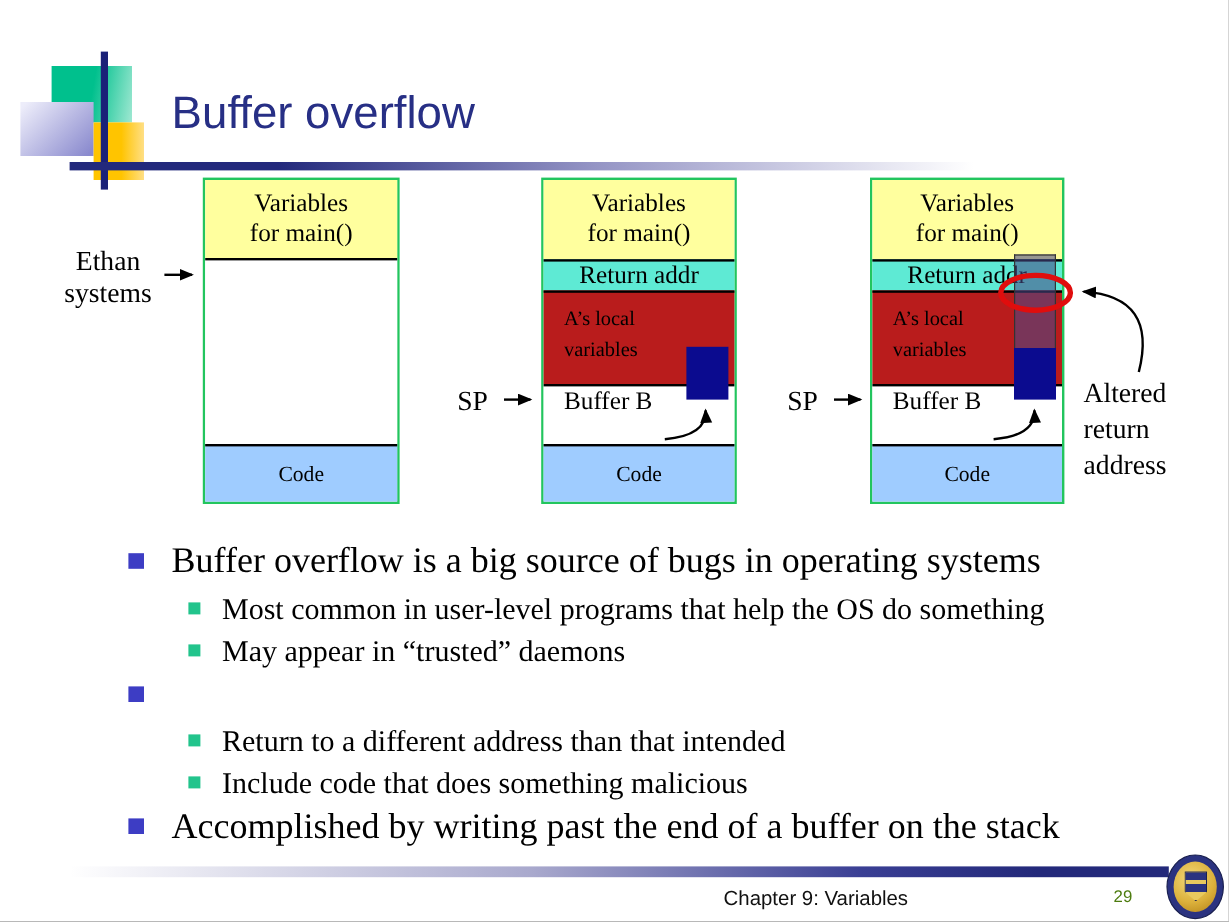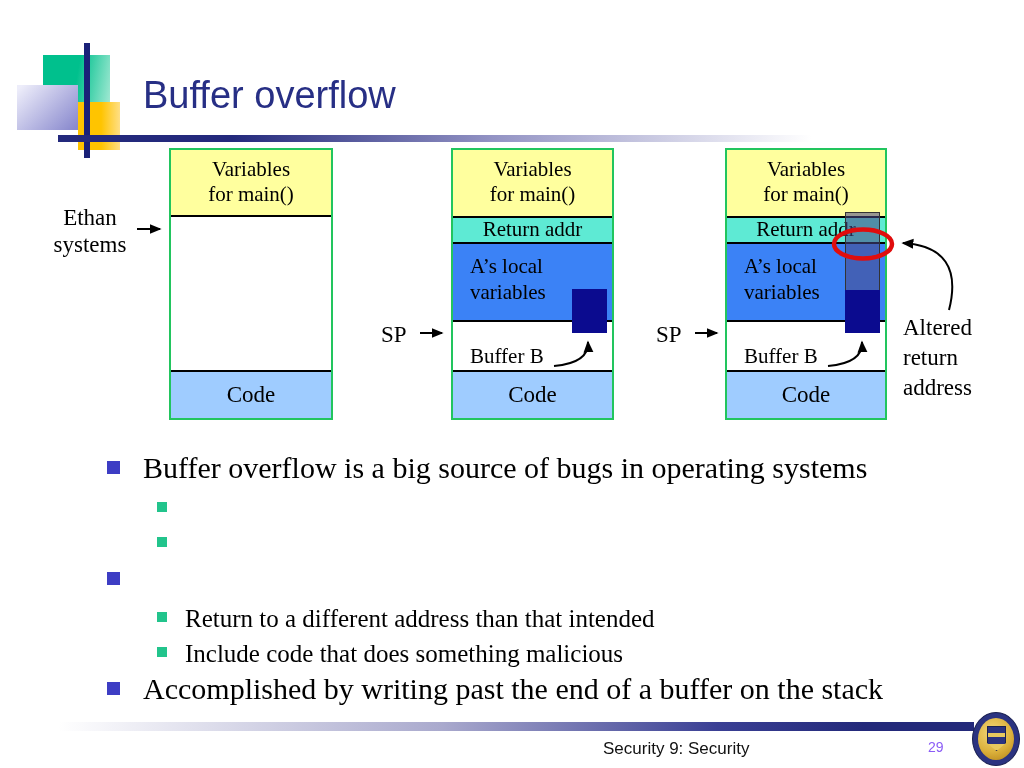--- a/index.html
+++ b/index.html
@@ -19,23 +19,23 @@
     background:linear-gradient(to right,#23297c 0%,#23297c 18%,#9393c4 45%,rgba(255,255,255,0) 78%);}
   
   .title{position:absolute;left:143px;top:74px;font-family:"Liberation Sans",sans-serif;
     font-size:38px;color:#272f85;letter-spacing:0px;}
   
   .stack{position:absolute;top:148px;border:2px solid #22c55e;box-sizing:border-box;background:#fff;}
   .sec{box-sizing:border-box;overflow:hidden;}
   .sec + .sec{border-top:2px solid #000;}
   .sec.vars{background:#ffff9e;text-align:center;font-size:21px;line-height:25px;padding-top:7px;}
   .sec.ret{background:#5eead4;text-align:center;font-size:21px;line-height:22px;}
-  .sec.locals{background:#3b82f6;font-size:21px;line-height:26px;padding:9px 0 0 17px;}
-  .sec.buf{background:#ffffff;font-size:21px;padding:22px 0 0 17px;}
-  .sec.code{background:#9fccff;text-align:left;font-size:23px;display:flex;align-items:center;justify-content:center;}
+  .sec.locals{background:#b91c1c;font-size:17px;line-height:26px;padding:9px 0 0 17px;}
+  .sec.buf{background:#ffffff;font-size:21px;padding:0 0 0 17px;}
+  .sec.code{background:#9fccff;text-align:left;font-size:18px;display:flex;align-items:center;justify-content:center;}
   .navybox{position:absolute;background:#0b0b8f;}
   .overflow-col{position:absolute;left:845px;top:212px;width:35px;}
   .overflow-col .spill{height:78px;background:rgba(72,72,135,0.57);border:1px solid #333;border-bottom:none;box-sizing:border-box;}
   .overflow-col .solid{height:43px;background:#0b0b8f;}
   
   .dlabel{position:absolute;font-size:23px;line-height:27px;}
   .lbl-stack-pointer{left:40px;top:204px;width:100px;text-align:center;}
   .lbl-sp2{left:381px;top:321px;}
   .lbl-sp3{left:656px;top:321px;}
   .lbl-altered{left:903px;top:313px;width:104px;line-height:30px;}
@@ -45,21 +45,21 @@
   .brow .sq1{position:absolute;left:7px;top:10px;width:13px;height:13px;background:#3d3dc4;}
   .brow .sq2{position:absolute;left:2px;top:8px;width:10px;height:10px;background:#22c48c;}
   .brow.l1{left:100px;font-size:30px;line-height:34px;padding-left:43px;}
   .brow.l2{left:155px;font-size:25px;line-height:30px;padding-left:30px;}
   
   .fbar{position:absolute;left:58px;top:722px;width:916px;height:9px;
     background:linear-gradient(to right,rgba(255,255,255,0) 0%,#a9a9cd 42%,#3a3f94 72%,#23297a 88%);}
   .fleft{position:absolute;left:103px;top:733px;font-family:"Liberation Sans",sans-serif;
     font-size:13px;line-height:16.5px;color:#1a1a1a;}
   .fcenter{position:absolute;left:603px;top:739px;font-family:"Liberation Sans",sans-serif;font-size:17px;color:#111;}
-  .fpage{position:absolute;left:928px;top:739px;font-family:"Liberation Sans",sans-serif;font-size:14px;color:#8b5cf6;}
+  .fpage{position:absolute;left:928px;top:739px;font-family:"Liberation Sans",sans-serif;font-size:14px;color:#4d7c0f;}
   .flogo{position:absolute;left:972px;top:712px;width:48px;height:54px;background:#2b3380;
     border-radius:50%;border:1px solid #1a2050;box-sizing:border-box;}
   .flogo .gold{position:absolute;left:5px;top:5px;right:5px;bottom:5px;border-radius:50%;
     background:radial-gradient(circle at 40% 35%,#f3d87a 0%,#dcb13c 55%,#b17f14 100%);}
   .flogo .shield{position:absolute;left:14px;top:13px;width:19px;height:25px;
     background:linear-gradient(180deg,#2b3380 0 28%,#e8c95e 28% 42%,#2b3380 42% 72%,#e8c95e 72% 100%);
     clip-path:polygon(0 0,100% 0,100% 68%,50% 100%,0 68%);border:1px solid #1a2050;box-sizing:border-box;}
 </style>
 </head>
 <body>
@@ -156,41 +156,43 @@
     <path d="M949,310 Q965,247 903,243" fill="none" stroke="#000" stroke-width="2" marker-end="url(#ah)"></path>
     <ellipse cx="863" cy="244" rx="29" ry="14.5" fill="none" stroke="#e00d0d" stroke-width="4.5"></ellipse>
   </svg>
 
   <div class="brow l1" style="top:451px;">
     <span class="sq1"></span>
     <span>Buffer overflow is a big source of bugs in operating systems</span>
   </div>
   <div class="brow l2" style="top:494px;">
     <span class="sq2"></span>
+    <span>Most common in user-level programs that help the OS do something</span>
   </div>
   <div class="brow l2" style="top:529px;">
     <span class="sq2"></span>
+    <span>May appear in “trusted” daemons</span>
   </div>
   <div class="brow l1" style="top:562px;">
     <span class="sq1"></span>
   </div>
   <div class="brow l2" style="top:604px;">
     <span class="sq2"></span>
     <span>Return to a different address than that intended</span>
   </div>
   <div class="brow l1" style="top:672px;">
     <span class="sq1"></span>
     <span>Accomplished by writing past the end of a buffer on the stack</span>
   </div>
   <div class="brow l2" style="top:639px;">
     <span class="sq2"></span>
     <span>Include code that does something malicious</span>
   </div>
 
   <div class="fbar"></div>
-  <div class="fcenter">Security 9: Security</div>
+  <div class="fcenter">Chapter 9: Variables</div>
   <div class="fpage">29</div>
   <div class="flogo">
     <div class="gold"></div>
     <div class="shield"></div>
   </div>
 
 </div>
 
 </body></html>

